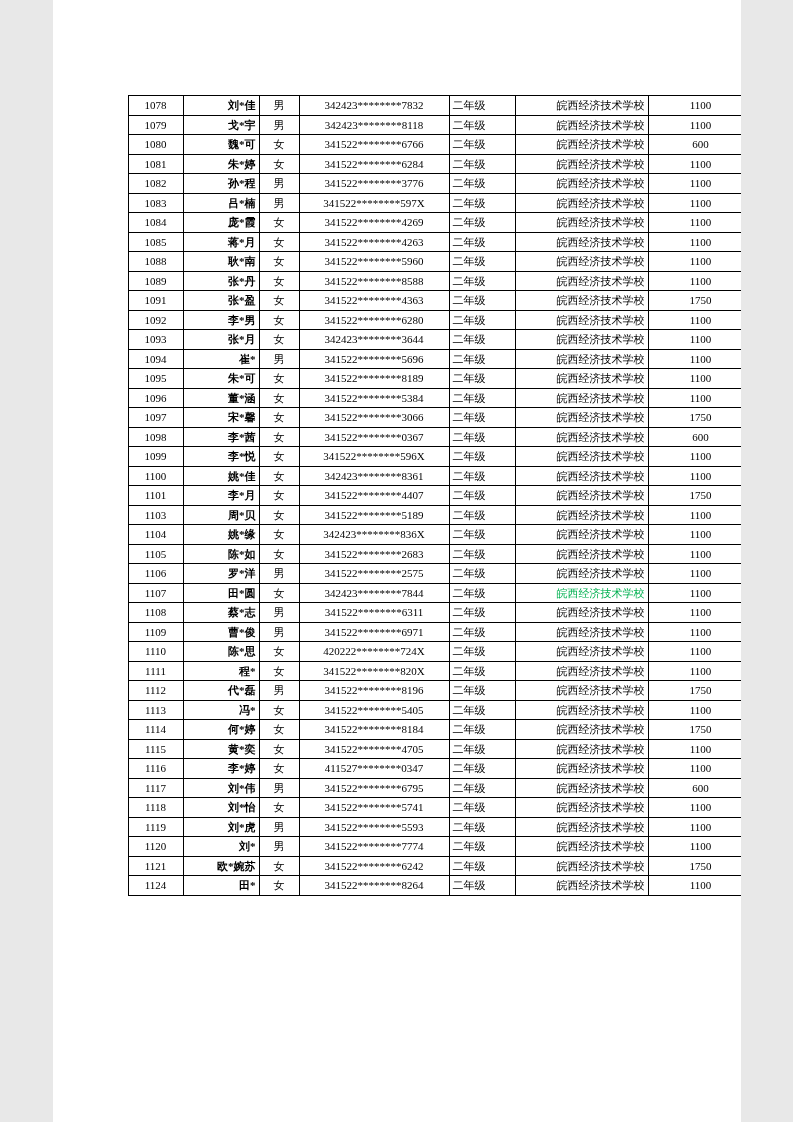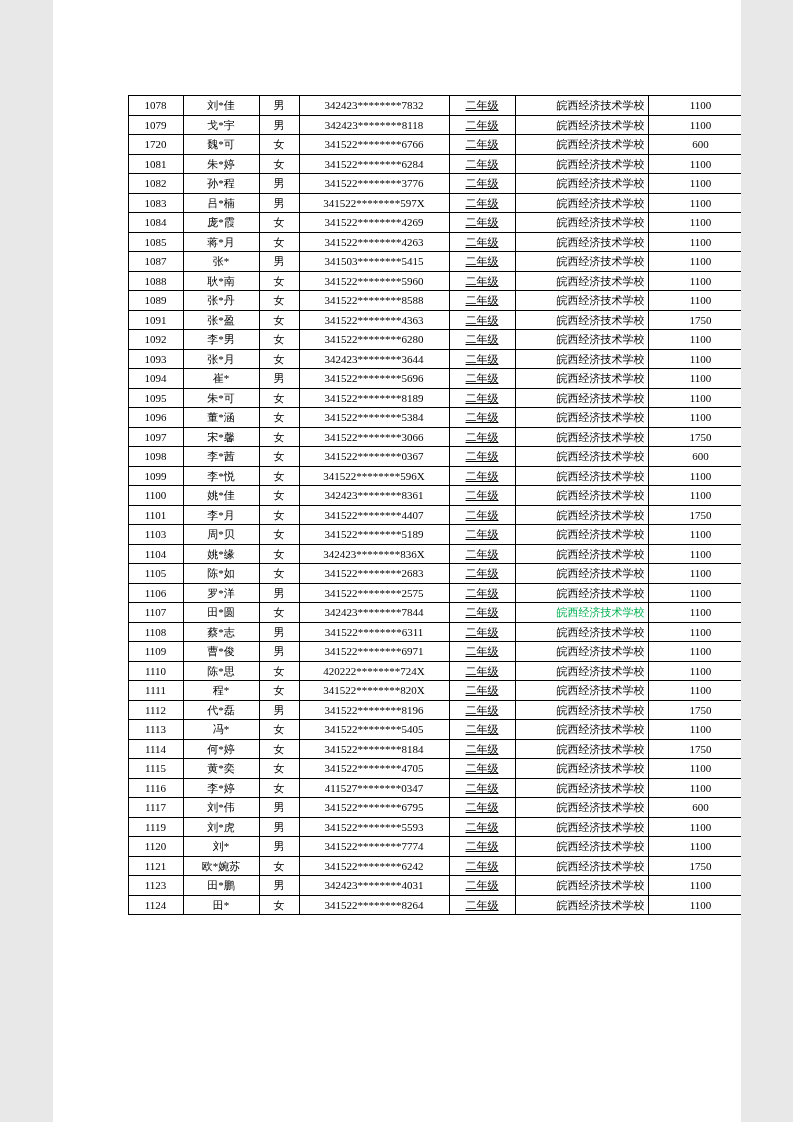--- a/index.html
+++ b/index.html
@@ -29,24 +29,24 @@
     border: 1px solid #000000;
     font-size: 11px;
     height: 18.5px;
     line-height: 18.5px;
     padding: 0 3px;
     overflow: hidden;
     white-space: nowrap;
     vertical-align: middle;
   }
   td.c-serial  { text-align: center; }
-  td.c-name    { text-align: center; }
+  td.c-name    { text-align: right; font-weight: bold; }
   td.c-gender  { text-align: center; }
   td.c-idnum   { text-align: center; }
-  td.c-grade   { text-align: center; text-decoration: underline; }
+  td.c-grade   { text-align: left; }
   td.c-school  { text-align: right; }
   td.c-amount  { text-align: center; }
 </style>
 </head>
 <body>
 
 <div class="page">
   <table class="student-table">
     <colgroup>
       <col style="width:55px">
@@ -70,21 +70,21 @@
         <tr>
           <td class="c-serial">1079</td>
           <td class="c-name">戈*宇</td>
           <td class="c-gender">男</td>
           <td class="c-idnum">342423********8118</td>
           <td class="c-grade">二年级</td>
           <td class="c-school">皖西经济技术学校</td>
           <td class="c-amount">1100</td>
         </tr>
         <tr>
-          <td class="c-serial">1720</td>
+          <td class="c-serial">1080</td>
           <td class="c-name">魏*可</td>
           <td class="c-gender">女</td>
           <td class="c-idnum">341522********6766</td>
           <td class="c-grade">二年级</td>
           <td class="c-school">皖西经济技术学校</td>
           <td class="c-amount">600</td>
         </tr>
         <tr>
           <td class="c-serial">1081</td>
           <td class="c-name">朱*婷</td>
@@ -124,29 +124,20 @@
         <tr>
           <td class="c-serial">1085</td>
           <td class="c-name">蒋*月</td>
           <td class="c-gender">女</td>
           <td class="c-idnum">341522********4263</td>
           <td class="c-grade">二年级</td>
           <td class="c-school">皖西经济技术学校</td>
           <td class="c-amount">1100</td>
         </tr>
         <tr>
-          <td class="c-serial">1087</td>
-          <td class="c-name">张*</td>
-          <td class="c-gender">男</td>
-          <td class="c-idnum">341503********5415</td>
-          <td class="c-grade">二年级</td>
-          <td class="c-school">皖西经济技术学校</td>
-          <td class="c-amount">1100</td>
-        </tr>
-        <tr>
           <td class="c-serial">1088</td>
           <td class="c-name">耿*南</td>
           <td class="c-gender">女</td>
           <td class="c-idnum">341522********5960</td>
           <td class="c-grade">二年级</td>
           <td class="c-school">皖西经济技术学校</td>
           <td class="c-amount">1100</td>
         </tr>
         <tr>
           <td class="c-serial">1089</td>
@@ -385,20 +376,29 @@
         <tr>
           <td class="c-serial">1117</td>
           <td class="c-name">刘*伟</td>
           <td class="c-gender">男</td>
           <td class="c-idnum">341522********6795</td>
           <td class="c-grade">二年级</td>
           <td class="c-school">皖西经济技术学校</td>
           <td class="c-amount">600</td>
         </tr>
         <tr>
+          <td class="c-serial">1118</td>
+          <td class="c-name">刘*怡</td>
+          <td class="c-gender">女</td>
+          <td class="c-idnum">341522********5741</td>
+          <td class="c-grade">二年级</td>
+          <td class="c-school">皖西经济技术学校</td>
+          <td class="c-amount">1100</td>
+        </tr>
+        <tr>
           <td class="c-serial">1119</td>
           <td class="c-name">刘*虎</td>
           <td class="c-gender">男</td>
           <td class="c-idnum">341522********5593</td>
           <td class="c-grade">二年级</td>
           <td class="c-school">皖西经济技术学校</td>
           <td class="c-amount">1100</td>
         </tr>
         <tr>
           <td class="c-serial">1120</td>
@@ -410,29 +410,20 @@
           <td class="c-amount">1100</td>
         </tr>
         <tr>
           <td class="c-serial">1121</td>
           <td class="c-name">欧*婉苏</td>
           <td class="c-gender">女</td>
           <td class="c-idnum">341522********6242</td>
           <td class="c-grade">二年级</td>
           <td class="c-school">皖西经济技术学校</td>
           <td class="c-amount">1750</td>
-        </tr>
-        <tr>
-          <td class="c-serial">1123</td>
-          <td class="c-name">田*鹏</td>
-          <td class="c-gender">男</td>
-          <td class="c-idnum">342423********4031</td>
-          <td class="c-grade">二年级</td>
-          <td class="c-school">皖西经济技术学校</td>
-          <td class="c-amount">1100</td>
         </tr>
         <tr>
           <td class="c-serial">1124</td>
           <td class="c-name">田*</td>
           <td class="c-gender">女</td>
           <td class="c-idnum">341522********8264</td>
           <td class="c-grade">二年级</td>
           <td class="c-school">皖西经济技术学校</td>
           <td class="c-amount">1100</td>
         </tr>

